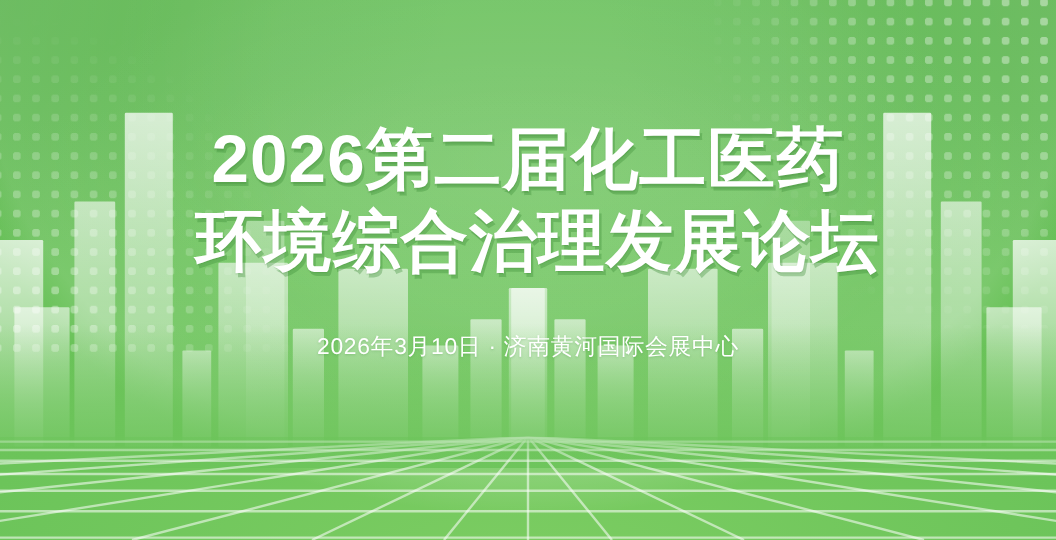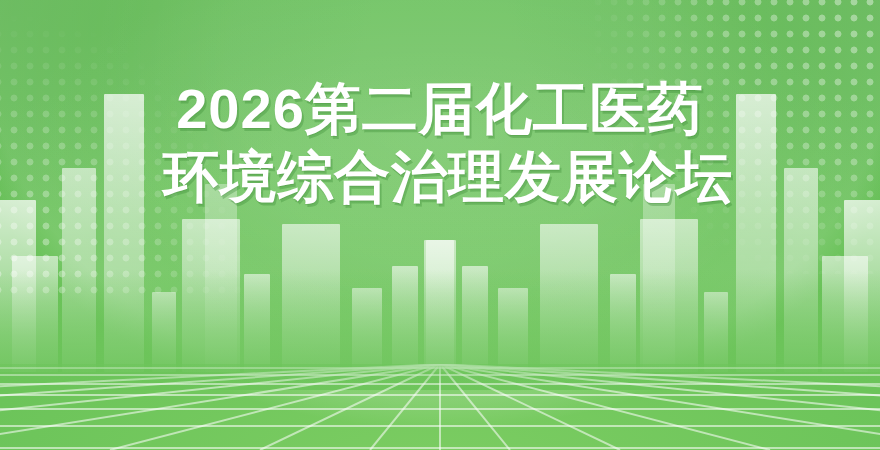--- a/index.html
+++ b/index.html
@@ -105,21 +105,21 @@
     text-align:center;
   }
   .title{
     margin:0;
     color:#ffffff;
     font-weight:bold;
     letter-spacing:1px;
     text-shadow:2px 3px 0 rgba(60,140,55,.35), 0 1px 1px rgba(50,120,45,.25);
     white-space:nowrap;
   }
-  .title-1{font-size:56px;line-height:62px;padding-top:78px;}
+  .title-1{font-size:56px;line-height:62px;padding-top:102px;}
   .title-2{font-size:56px;line-height:62px;padding-top:6px;margin-left:16px;}
   .subtitle{
     margin:0;
     padding-top:44px;
     color:#ffffff;
     font-size:19px;
     letter-spacing:.6px;
     text-shadow:0 1px 2px rgba(60,140,55,.30);
     white-space:nowrap;
   }
@@ -195,15 +195,16 @@
           <line x1="0" y1="62" x2="880" y2="62"></line>
           <line x1="0" y1="84" x2="880" y2="84"></line>
         </g>
     </svg>
     <div class="floor-fade"></div>
   </div>
 
   <div class="content">
     <h1 class="title title-1">2026第二届化工医药</h1>
     <h1 class="title title-2">环境综合治理发展论坛</h1>
+    <p class="subtitle">2026年3月10日 · 济南黄河国际会展中心</p>
   </div>
 
 </div>
 
 </body></html>

